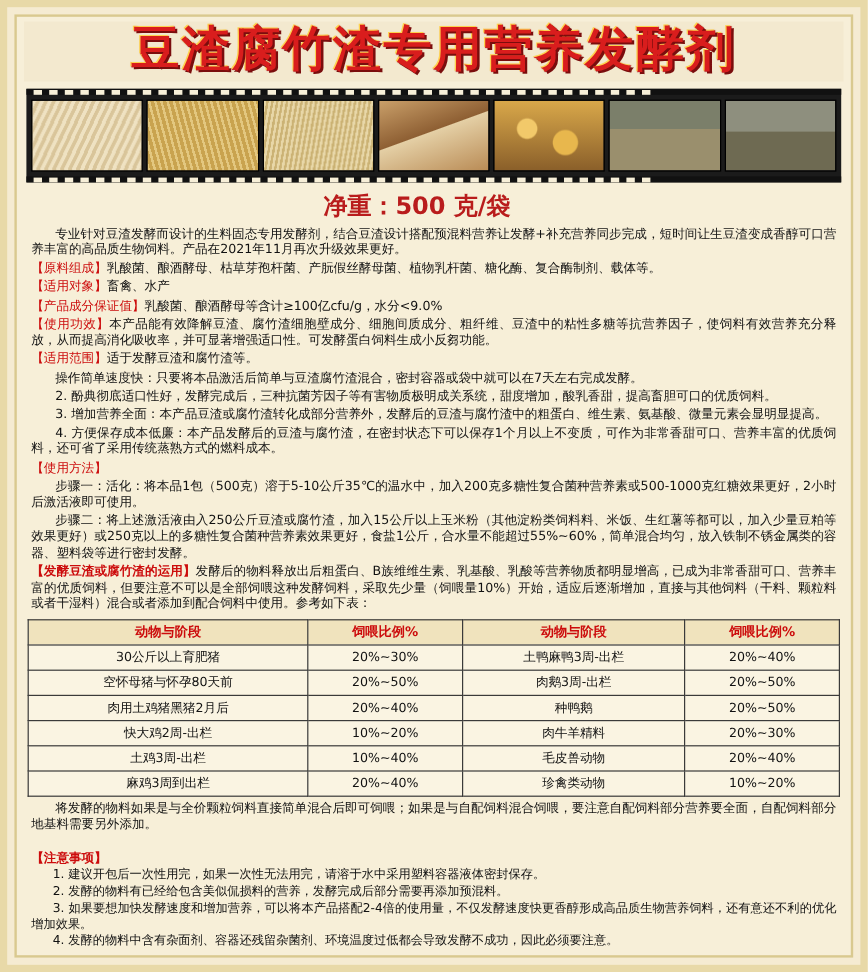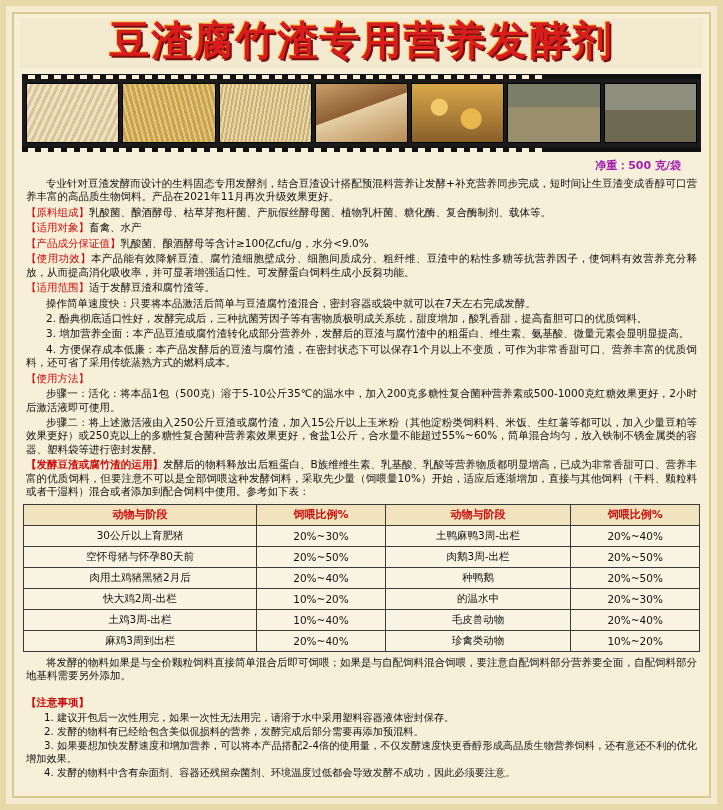--- a/index.html
+++ b/index.html
@@ -68,22 +68,22 @@
       radial-gradient(circle at 40% 70%,#4a3a2a 0 6px,transparent 7px);}
   .f7{background:
       linear-gradient(180deg,#8e8f7e 0 45%,#6e6a52 45% 100%),
       radial-gradient(circle at 60% 65%,#c9b08a 0 7px,transparent 8px);}
   .sprocket{position:absolute;left:0;right:0;height:5px;display:flex;gap:6px;padding:0 6px;box-sizing:border-box;}
   .sprocket.top{top:-5px;}
   .sprocket.bot{bottom:-5px;}
   .sprocket i{flex:0 0 7px;height:4px;background:#f7efd8;display:block;margin-top:0.5px;}
   
   .weight{
-    text-align:right;margin:6px 28px 0 0;
-    color:#a21caf;font-weight:bold;font-size:11px;
+    text-align:center;margin:6px 28px 0 0;
+    color:#b91c1c;font-weight:bold;font-size:20px;
   }
   
   .body{padding:2px 12px 0 12px;}
   p.para{margin:2px 0;line-height:1.28;font-size:10.5px;text-align:justify;}
   .indent{text-indent:20px;}
   .redb{color:#cc0c0c;font-weight:bold;}
   .blk{color:#111;}
   .lbl{color:#cc0c0c;}
   
   table.feed{
@@ -267,21 +267,21 @@
         </tr>
         <tr>
           <td class="name">肉用土鸡猪黑猪2月后</td>
           <td class="pct">20%~40%</td>
           <td class="name">种鸭鹅</td>
           <td class="pct">20%~50%</td>
         </tr>
         <tr>
           <td class="name">快大鸡2周-出栏</td>
           <td class="pct">10%~20%</td>
-          <td class="name">的温水中</td>
+          <td class="name">肉牛羊精料</td>
           <td class="pct">20%~30%</td>
         </tr>
         <tr>
           <td class="name">土鸡3周-出栏</td>
           <td class="pct">10%~40%</td>
           <td class="name">毛皮兽动物</td>
           <td class="pct">20%~40%</td>
         </tr>
         <tr>
           <td class="name">麻鸡3周到出栏</td>

